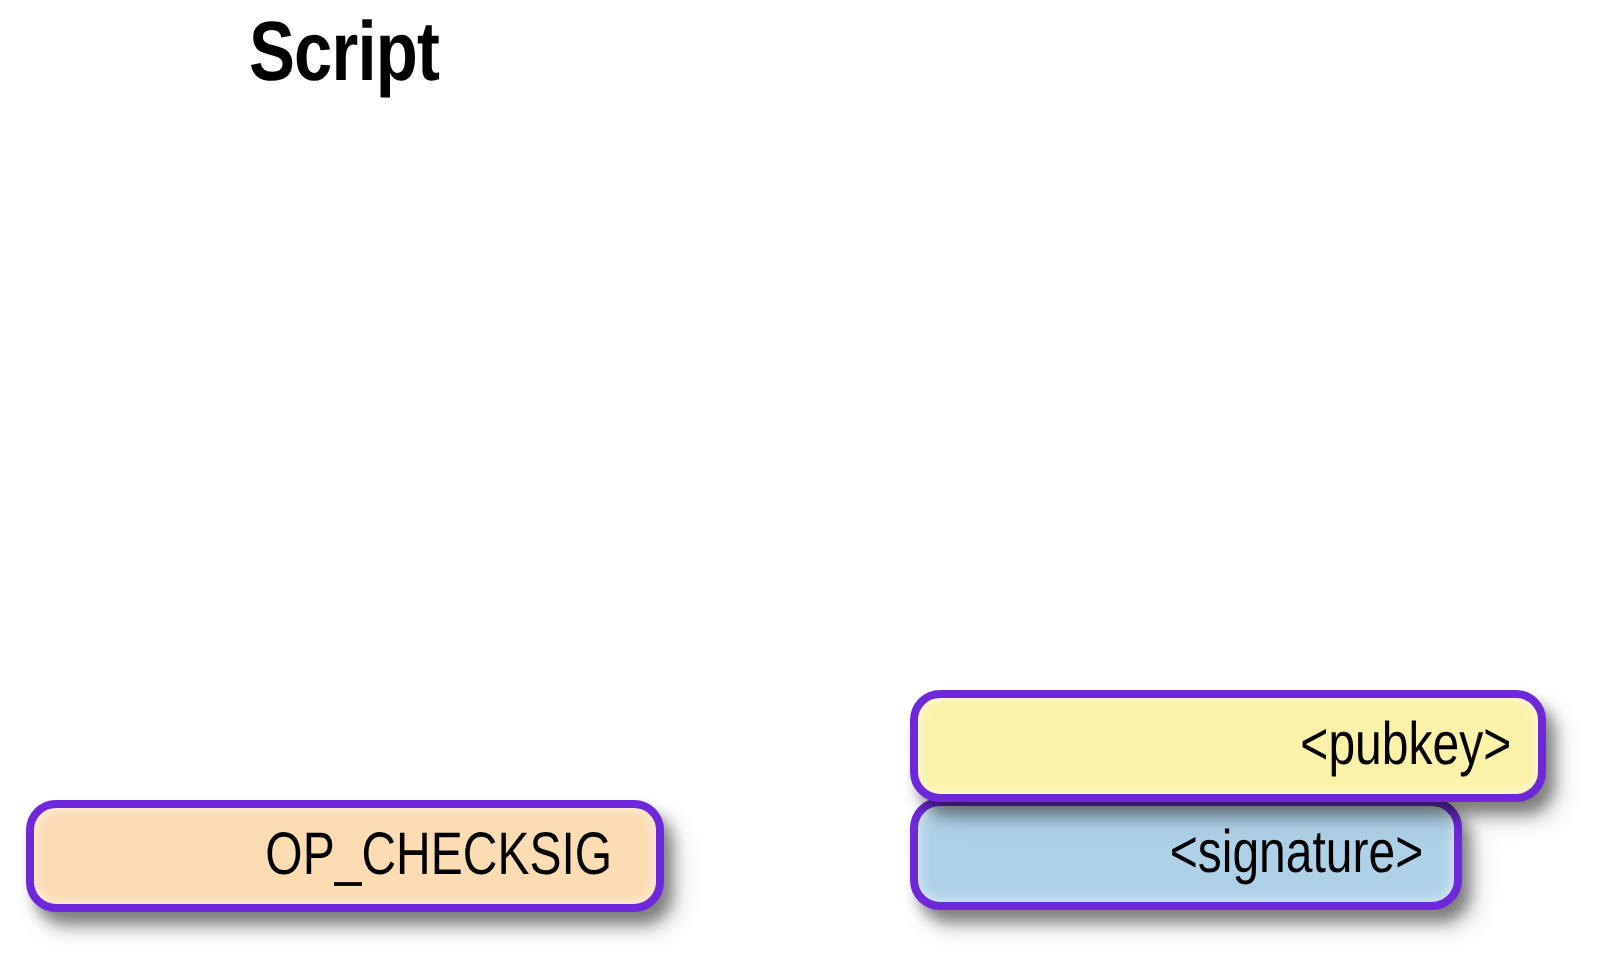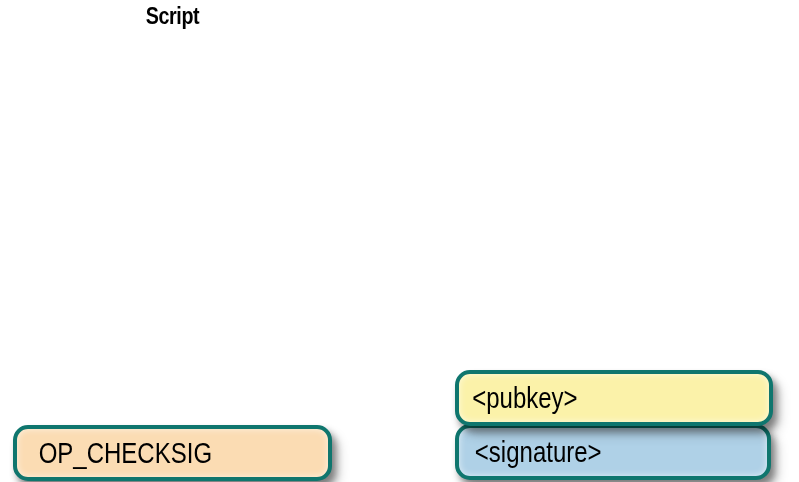--- a/index.html
+++ b/index.html
@@ -13,56 +13,55 @@
     width: 799px;
     height: 482px;
     background: #ffffff;
     overflow: hidden;
   }
   .col-title {
     position: absolute;
     top: 2px;
     text-align: center;
     font-weight: bold;
-    font-size: 24px;
+    font-size: 42px;
     color: #000000;
     letter-spacing: -0.5px;
   }
   .col-title .squeeze {
     display: inline-block;
     transform: scaleX(0.82);
     transform-origin: center center;
   }
   #script-title { left: 13px;  width: 319px; }
   #stack-title  { left: 455px; width: 318px; }
 
   .pill {
     position: absolute;
     box-sizing: border-box;
-    border: 4px solid #0f766e;
+    border: 4px solid #6d28d9;
     border-radius: 15px;
     display: flex;
     align-items: center;
-    justify-content: flex-start;
+    justify-content: flex-end;
     box-shadow: 4px 6px 7px rgba(0,0,0,0.40), 7px 9px 12px rgba(0,0,0,0.18),
                 inset 0 0 7px rgba(255,255,255,0.65);
-    margin-top: 25px;
   }
   .pill .label {
     display: inline-block;
     transform: scaleX(0.80);
     transform-origin: center center;
     font-size: 30px;
     color: #000000;
     white-space: nowrap;
     letter-spacing: 0px;
   }
   #opcode-box    { left: 13px;  top: 400px; width: 319px; height: 56px; background: #fbdcb3; }
   #pubkey-box    { left: 455px; top: 345px; width: 318px; height: 56px; background: #fbf2a9; z-index: 2; }
-  #signature-box { left: 455px; top: 399px; width: 316px; height: 56px; background: #afd1e7; z-index: 1; }
+  #signature-box { left: 455px; top: 399px; width: 276px; height: 56px; background: #afd1e7; z-index: 1; }
 </style>
 </head>
 <body>
 
 <div class="canvas">
 
   <div class="col-title" id="script-title">
     <span class="squeeze">Script</span>
   </div>
 

